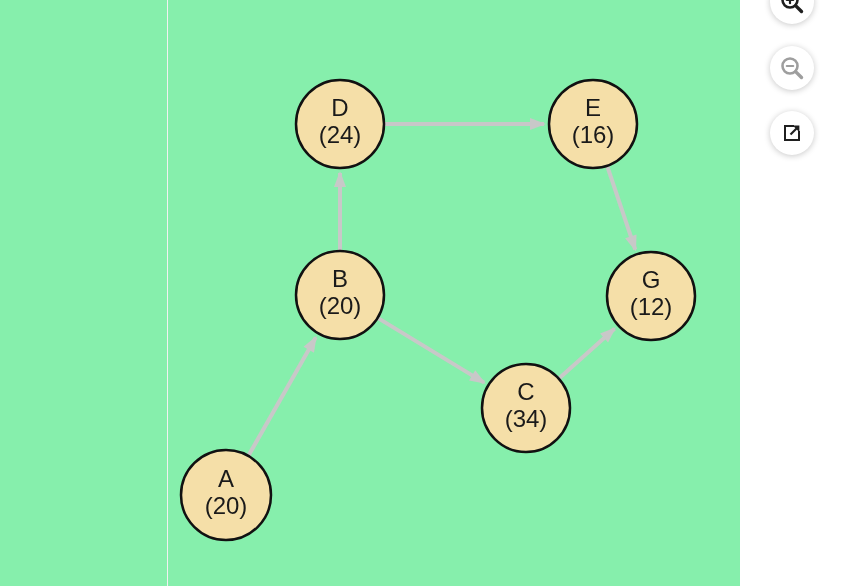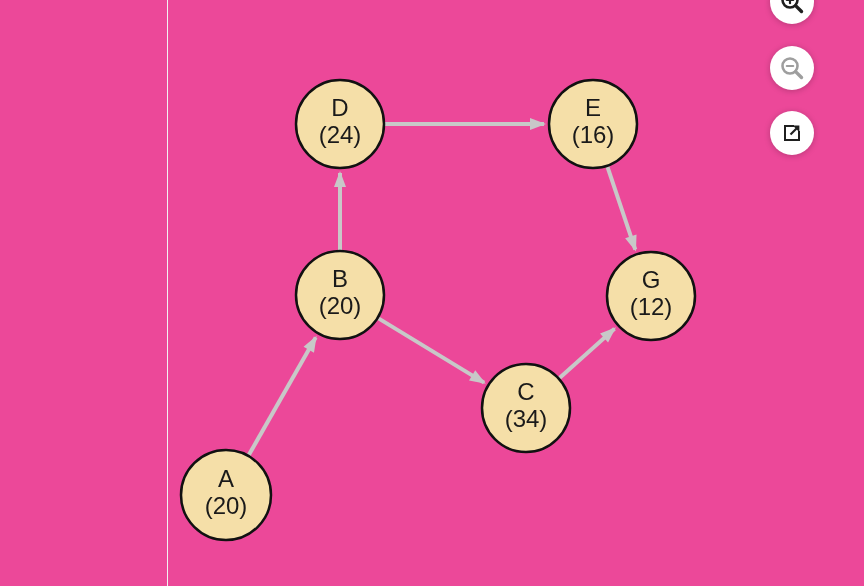--- a/index.html
+++ b/index.html
@@ -6,23 +6,23 @@
     margin: 0;
     padding: 0;
     width: 864px;
     height: 586px;
     overflow: hidden;
     background: #ffffff;
     font-family: "Liberation Sans", sans-serif;
   }
   .stage {
     position: relative;
-    width: 864px;
+    width: 740px;
     height: 586px;
-    background: #ec4899;
+    background: #86efac;
   }
   .divider {
     position: absolute;
     left: 167px;
     top: 0;
     width: 1px;
     height: 586px;
     background: #f1f1f1;
   }
   svg.graph {

